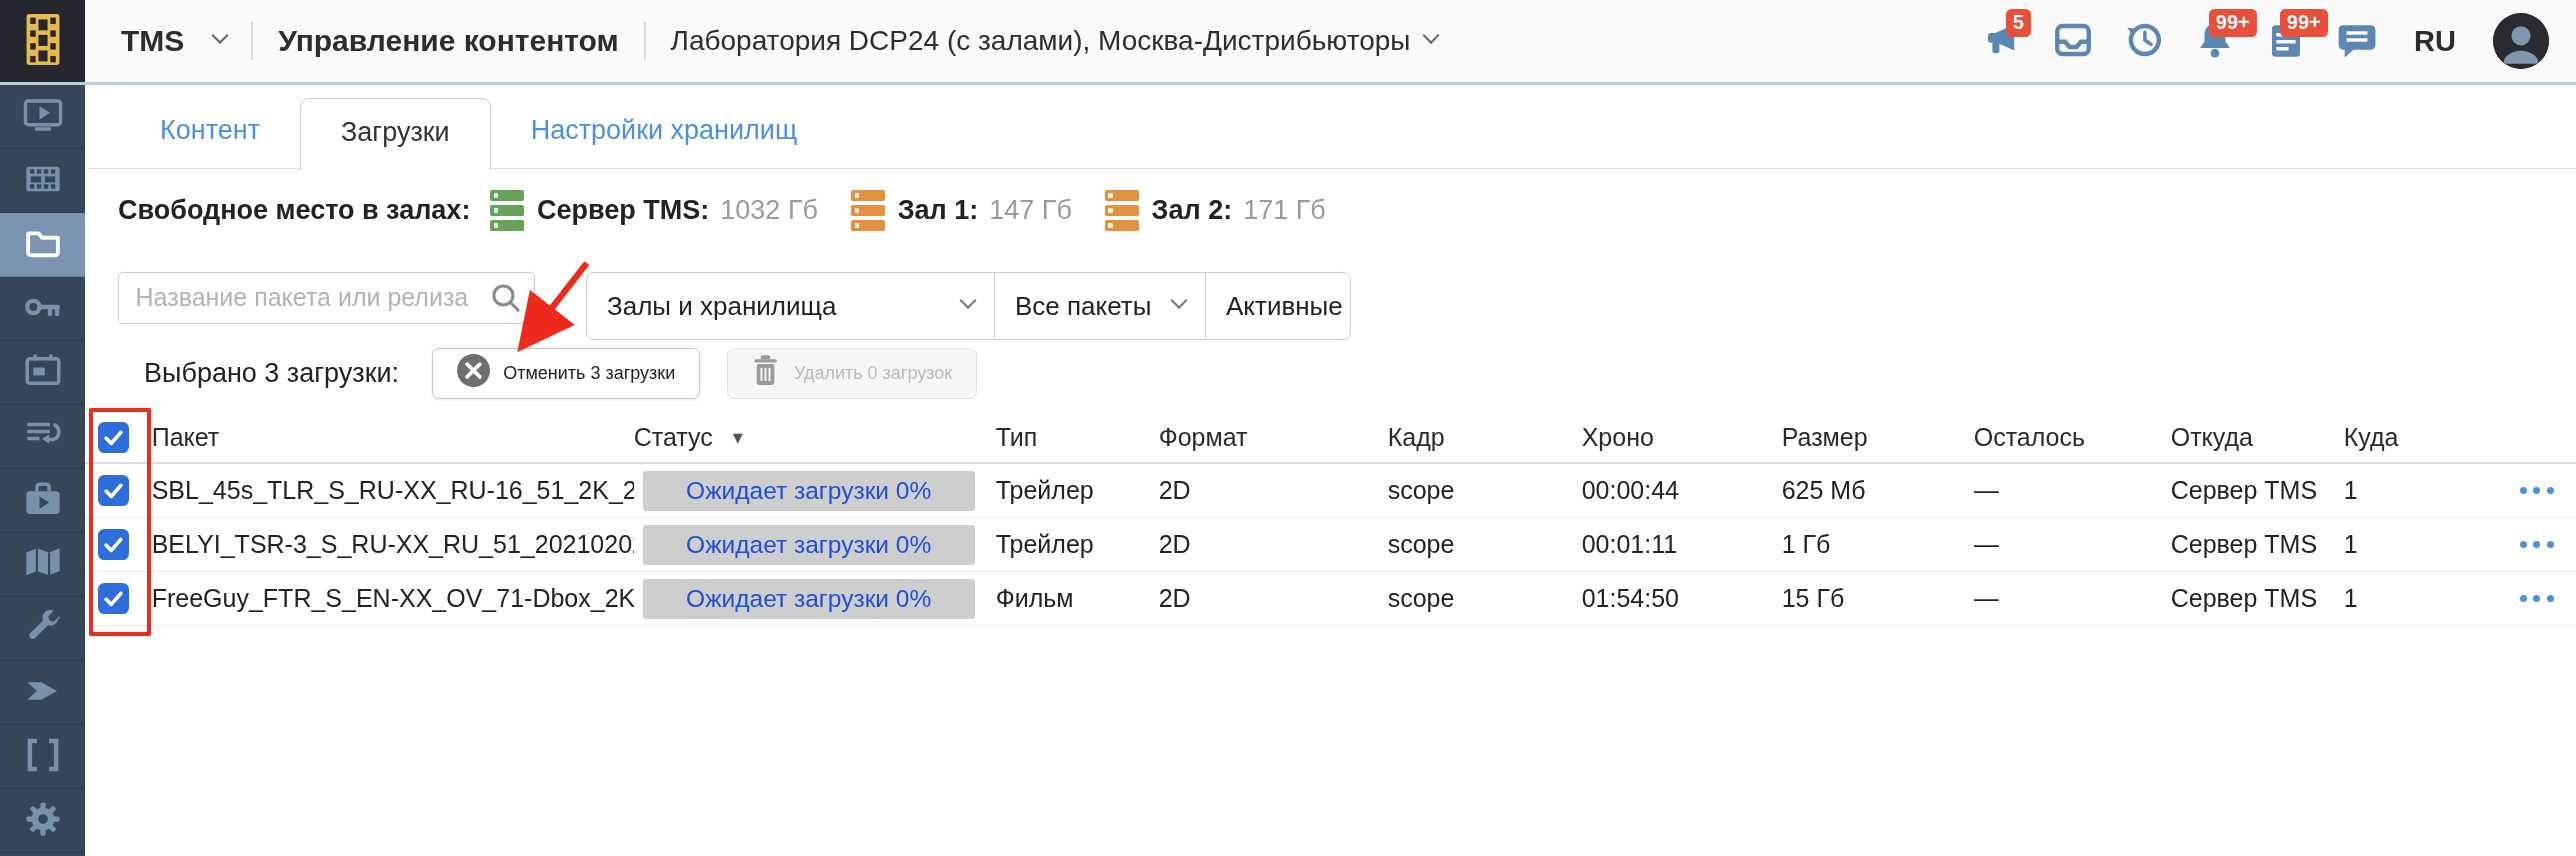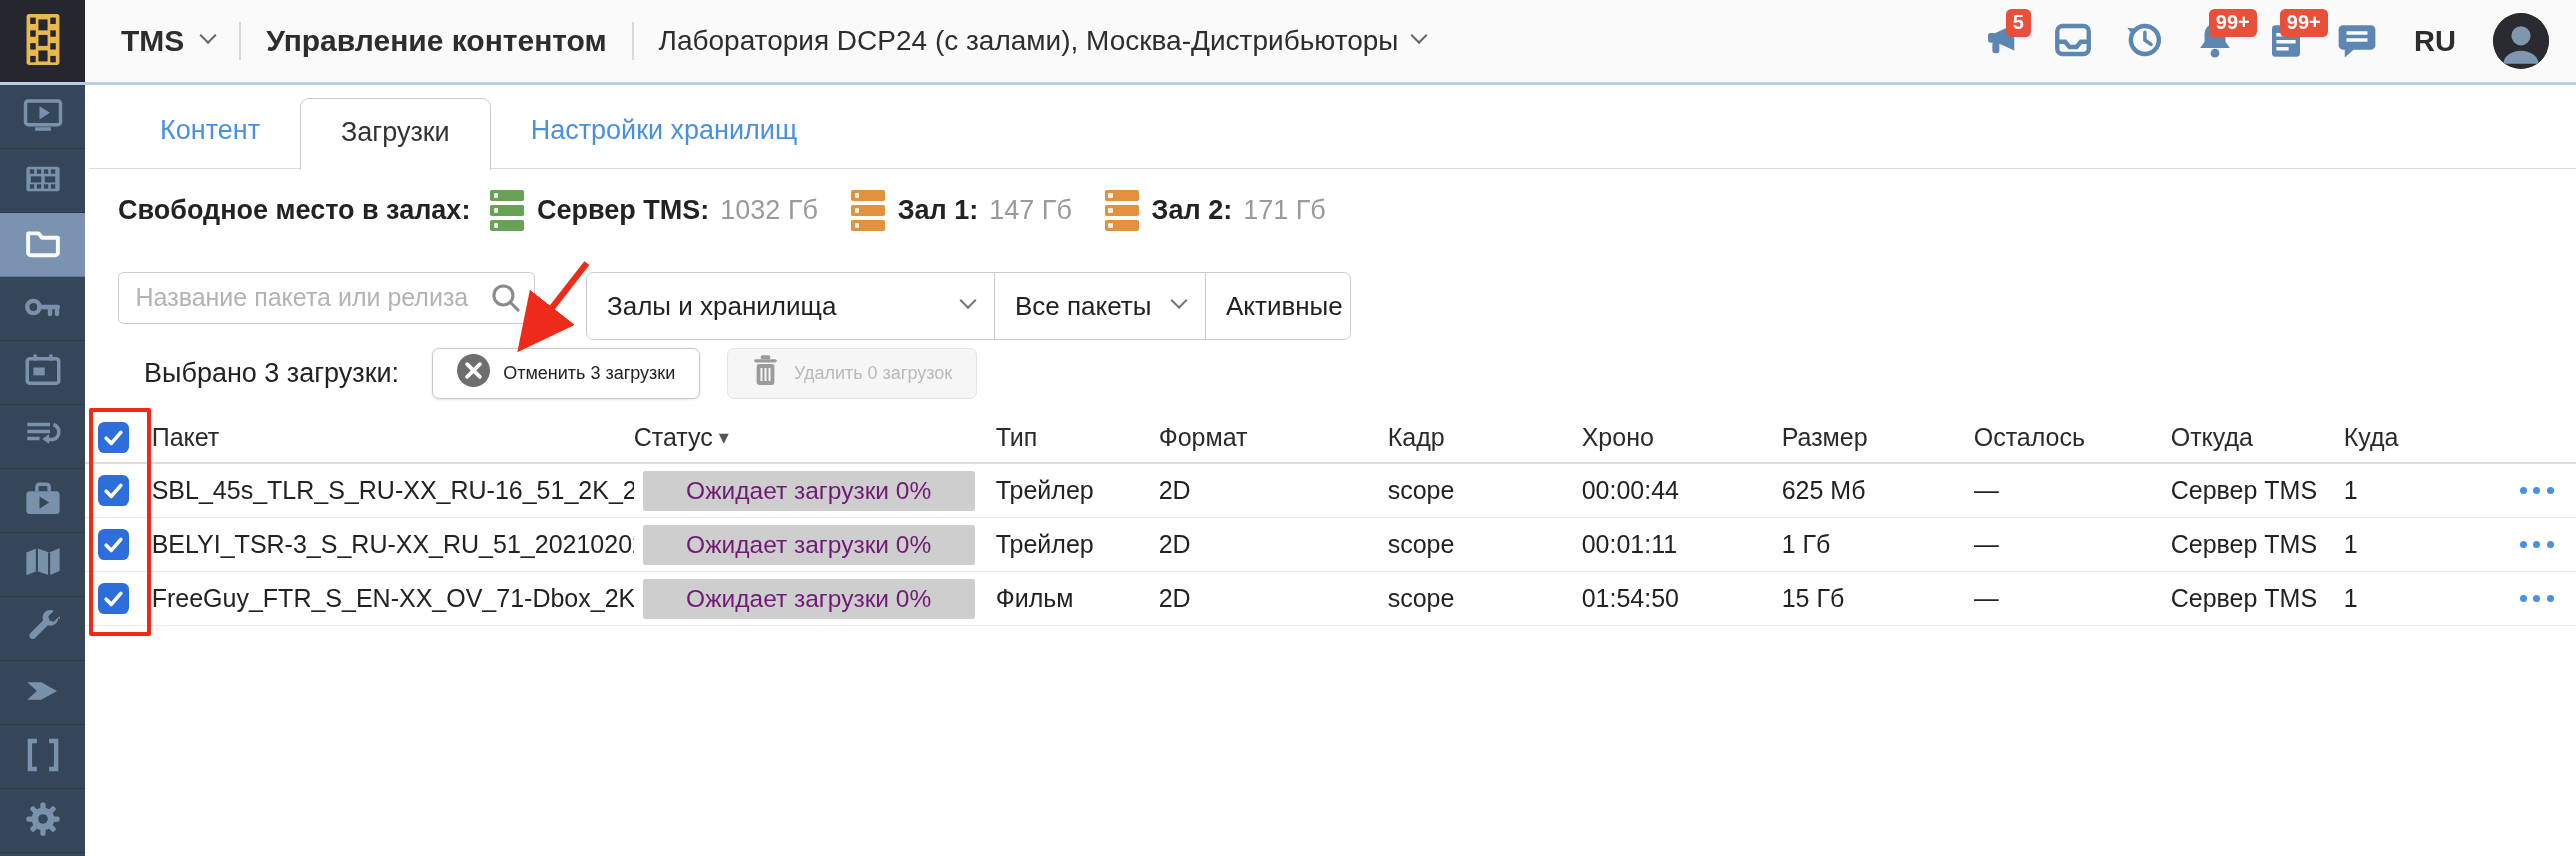--- a/index.html
+++ b/index.html
@@ -2,21 +2,21 @@
 <html style="font-size:14.5px"><head>
 <meta charset="utf-8">
 <style>
   html,body{margin:0;padding:0;}
   body{width:2576px;height:857px;overflow:hidden;font-family:"Liberation Sans",sans-serif;background:#fff;}
   .page{position:relative;width:2576px;height:857px;background:#fff;}
 
   
   .topbar{position:absolute;left:0;top:0;width:2576px;height:82px;background:#fafafa;border-bottom:3.6px solid #b9cfe2;display:flex;align-items:center;box-sizing:content-box;z-index:10;}
   .logo{width:85px;height:82px;background:#26262e;display:flex;align-items:center;justify-content:center;flex:0 0 85px;}
-  .brand{margin-left:36px;font-size:30px;font-weight:bold;color:#2d2d2d;display:flex;align-items:center;gap:18px;}
+  .brand{margin-left:36px;font-size:30px;font-weight:bold;color:#2d2d2d;display:flex;align-items:center;gap:30px;}
   .chev{display:inline-block;width:10px;height:10px;border-right:2.7px solid #666;border-bottom:2.7px solid #666;transform:rotate(45deg) translate(-1.8px,-1.8px);margin-top:-5.4px;}
   .vdiv{width:1.8px;height:38px;background:#d9d9d9;margin:0 25px;}
   .section-title{font-size:30px;font-weight:bold;color:#2d2d2d;white-space:nowrap;}
   .context{font-size:28px;color:#2d2d2d;display:flex;align-items:center;gap:14.5px;white-space:nowrap;}
   .top-right{margin-left:auto;display:flex;align-items:center;gap:28px;padding-right:27px;}
   .tbicon{position:relative;width:43px;height:43px;display:flex;align-items:center;justify-content:center;}
   .badge{position:absolute;top:-11px;right:-20px;background:#e8503c;color:#fff;font-size:20px;font-weight:bold;padding:2.7px 7.2px;border-radius:5.4px;line-height:1.15;z-index:3;}
   .badge.small{right:-7.2px;}
   .lang{font-size:29px;font-weight:bold;color:#2d2d2d;margin-left:7.2px;}
   .avatar{width:56px;height:56px;border-radius:50%;overflow:hidden;margin-left:9px;background:#2a2b31;}
@@ -65,23 +65,23 @@
   .btn-cancel{margin-left:33px;background:#fff;border:1.8px solid #c8c8c8;color:#222;box-shadow:0 0.9px 2.7px rgba(0,0,0,0.10);}
   .btn-delete{margin-left:27px;background:#f6f6f6;border:1.8px solid #e3e3e3;color:#b9b9b9;}
 
   
   .table{position:absolute;top:327px;left:0;right:0;}
   .trow{display:grid;grid-template-columns:54px 482px 362px 163px 229px 194px 200px 192px 197px 173px 163px 1fr;align-items:center;padding-left:12.7px;border-bottom:1.8px solid #ececec;font-size:25px;color:#222;box-sizing:border-box;}
   .trow.head{height:52px;border-bottom:2.7px solid #dcdcdc;color:#2a2a2a;}
   .trow.body{height:54px;}
   .cell{white-space:nowrap;overflow:hidden;}
   .cell.pkg{text-overflow:clip;}
-  .status-head{display:flex;align-items:center;gap:6px;}
+  .status-head{display:flex;align-items:center;gap:20px;}
   .caret{color:#555;font-size:20px;}
-  .pill{width:332px;height:40px;margin-left:9px;background:#cecece;color:#701a75;border-radius:2.7px;display:flex;align-items:center;justify-content:center;font-size:24.5px;}
+  .pill{width:332px;height:40px;margin-left:9px;background:#cecece;color:#1d4ed8;border-radius:2.7px;display:flex;align-items:center;justify-content:center;font-size:24.5px;}
   .checkbox{width:31px;height:31px;background:#2e6edb;border-radius:6.3px;display:flex;align-items:center;justify-content:center;cursor:pointer;}
   .rowmenu{display:flex;gap:6.3px;justify-content:center;align-items:center;cursor:pointer;padding-right:9px;}
   .rowmenu i{width:7.2px;height:7.2px;border-radius:50%;background:#4a90e2;display:block;}
 
   
   .anno-rect{position:absolute;left:89px;top:408px;width:62px;height:228px;border:4.5px solid #ee2b1a;border-radius:1.8px;z-index:50;pointer-events:none;box-sizing:border-box;}
   .anno-arrow{position:absolute;left:489px;top:245px;z-index:50;pointer-events:none;}
 </style>
 </head>
 <body>

